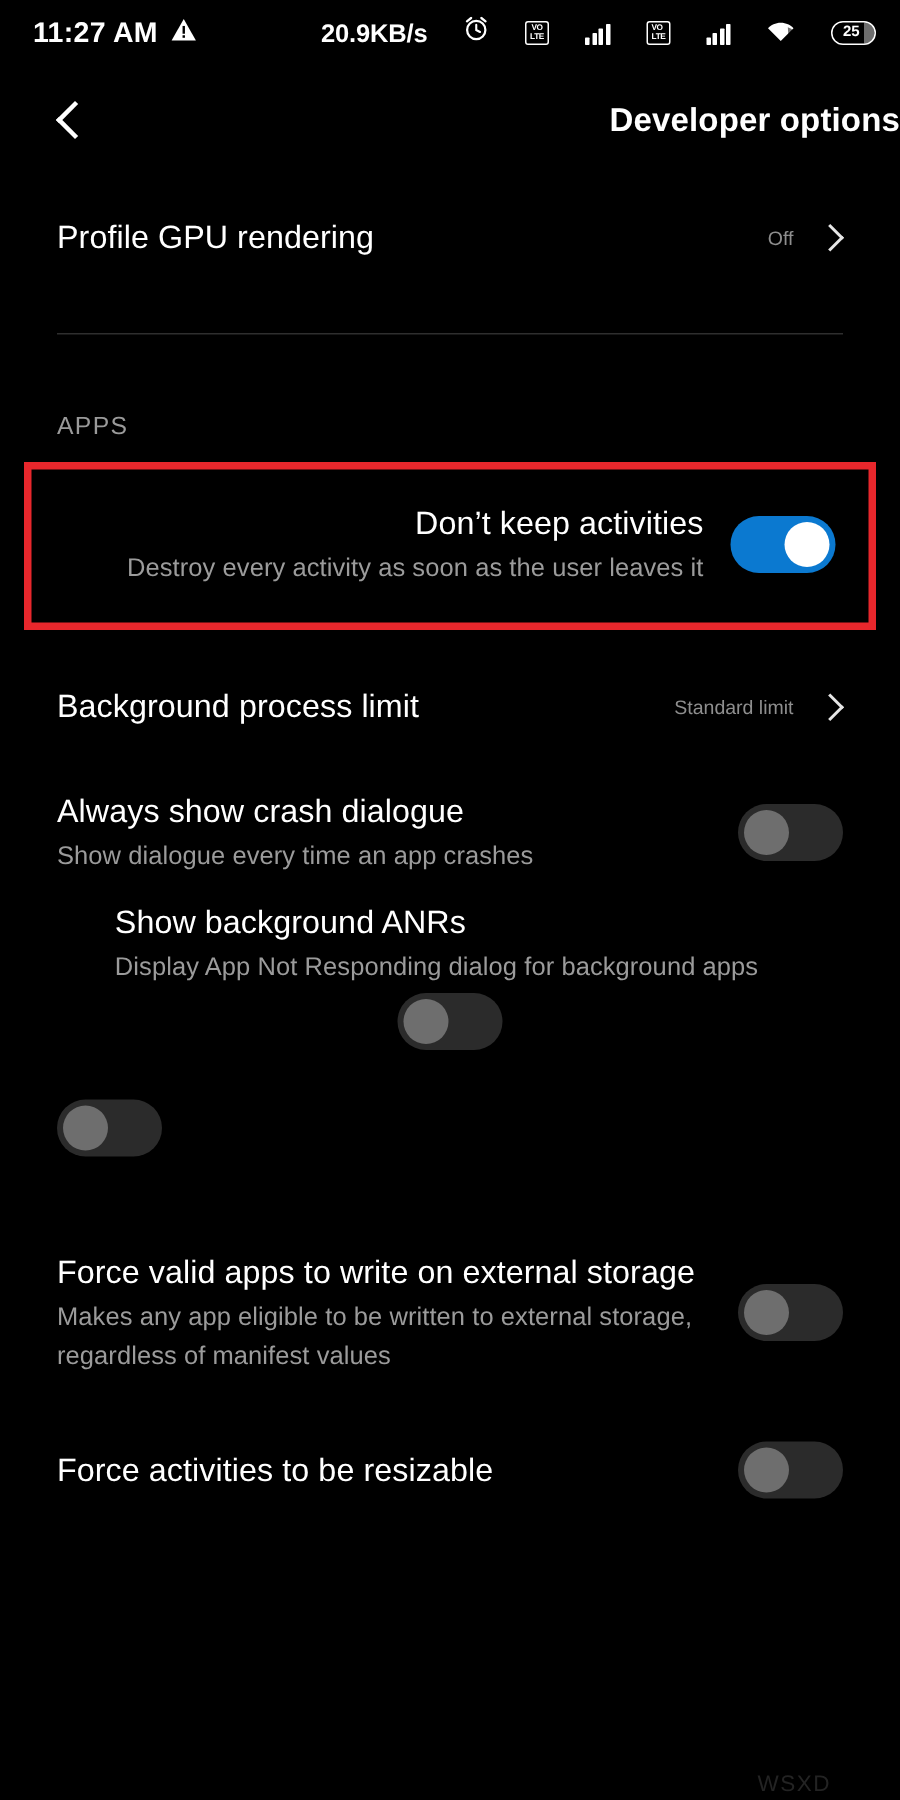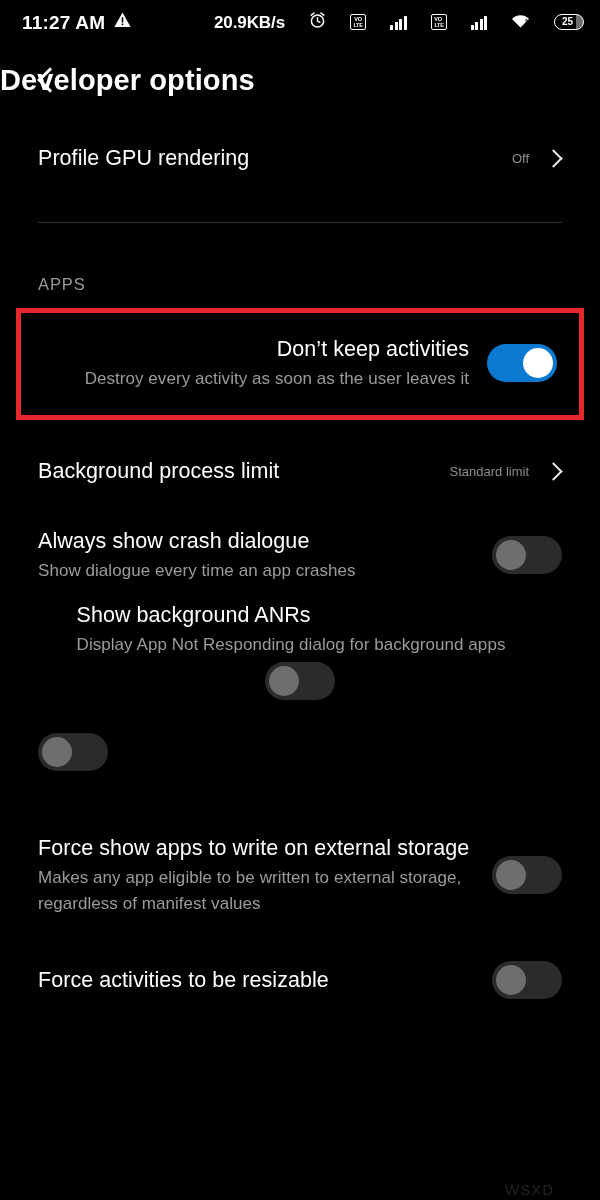--- a/index.html
+++ b/index.html
@@ -115,22 +115,22 @@
     top: 50%;
     transform: translateY(-50%);
     width: 44px; height: 44px;
     display: flex;
     align-items: center;
     justify-content: center;
     cursor: pointer;
   }
   .appbar-title {
     width: 100%;
-    text-align: left;
-    font-size: 29px;
+    text-align: right;
+    font-size: 22px;
     font-weight: bold;
     letter-spacing: .1px;
   }
 
   
   .list { padding-top: 6px; }
 
   .row {
     display: flex;
     align-items: center;
@@ -364,21 +364,21 @@
   </div>
 
   <div class="row" style="min-height:104px;">
     <div class="toggle">
       <span class="knob"></span>
     </div>
   </div>
 
   <div class="row" style="min-height:142px;">
     <div class="row-text">
-      <div class="row-title">Force show apps to write on external storage</div>
+      <div class="row-title">Force valid apps to write on external storage</div>
       <div class="row-sub">Makes any app eligible to be written to external storage, regardless of manifest values</div>
     </div>
     <div class="toggle">
       <span class="knob"></span>
     </div>
   </div>
 
   <div class="row" style="min-height:56px;padding-top:12px;">
     <div class="row-text">
       <div class="row-title">Force activities to be resizable</div>

